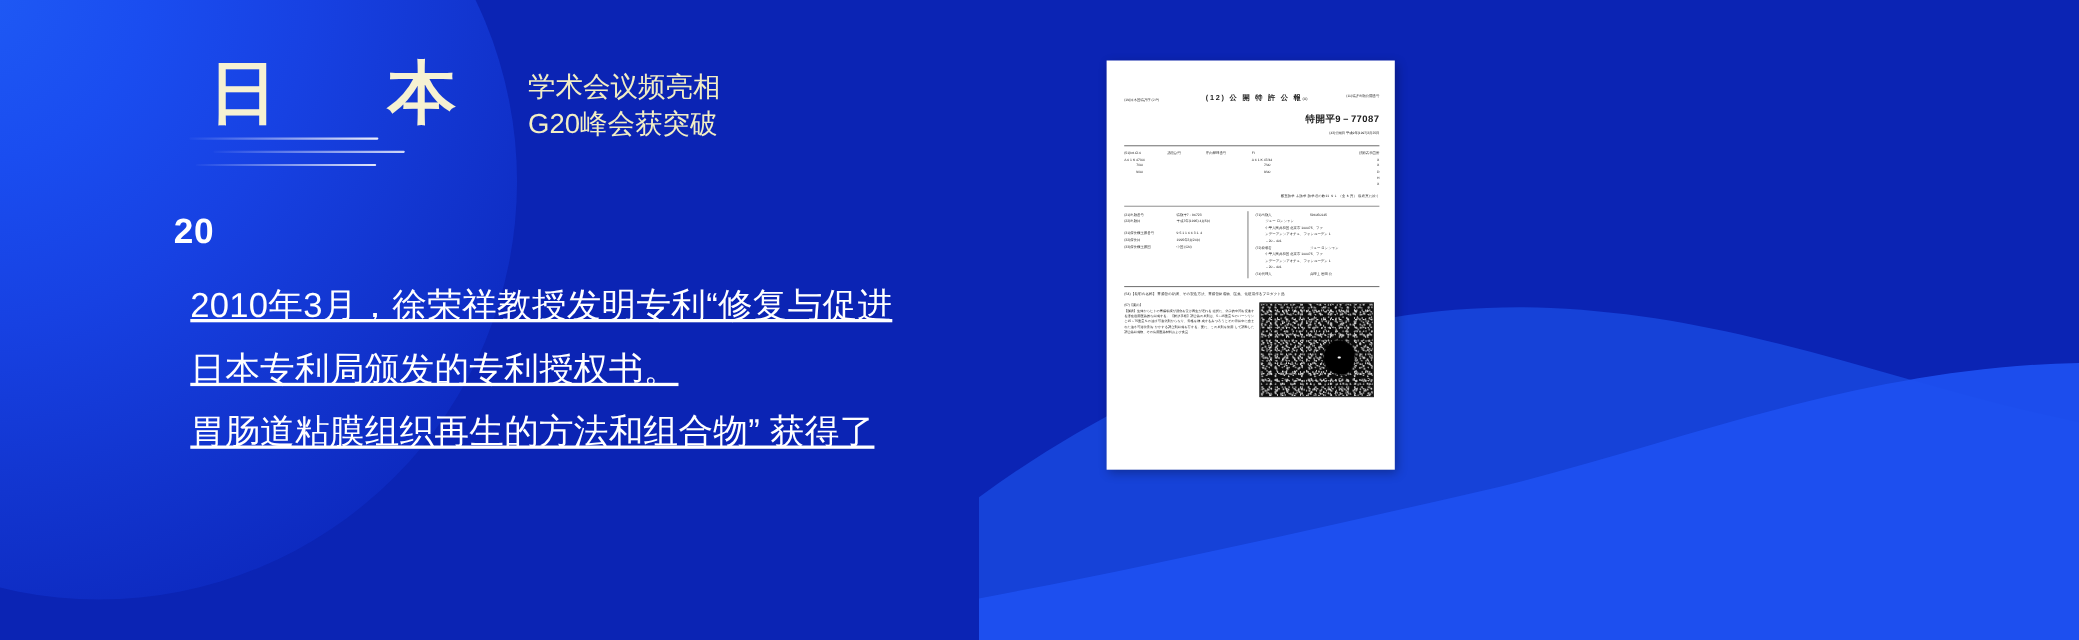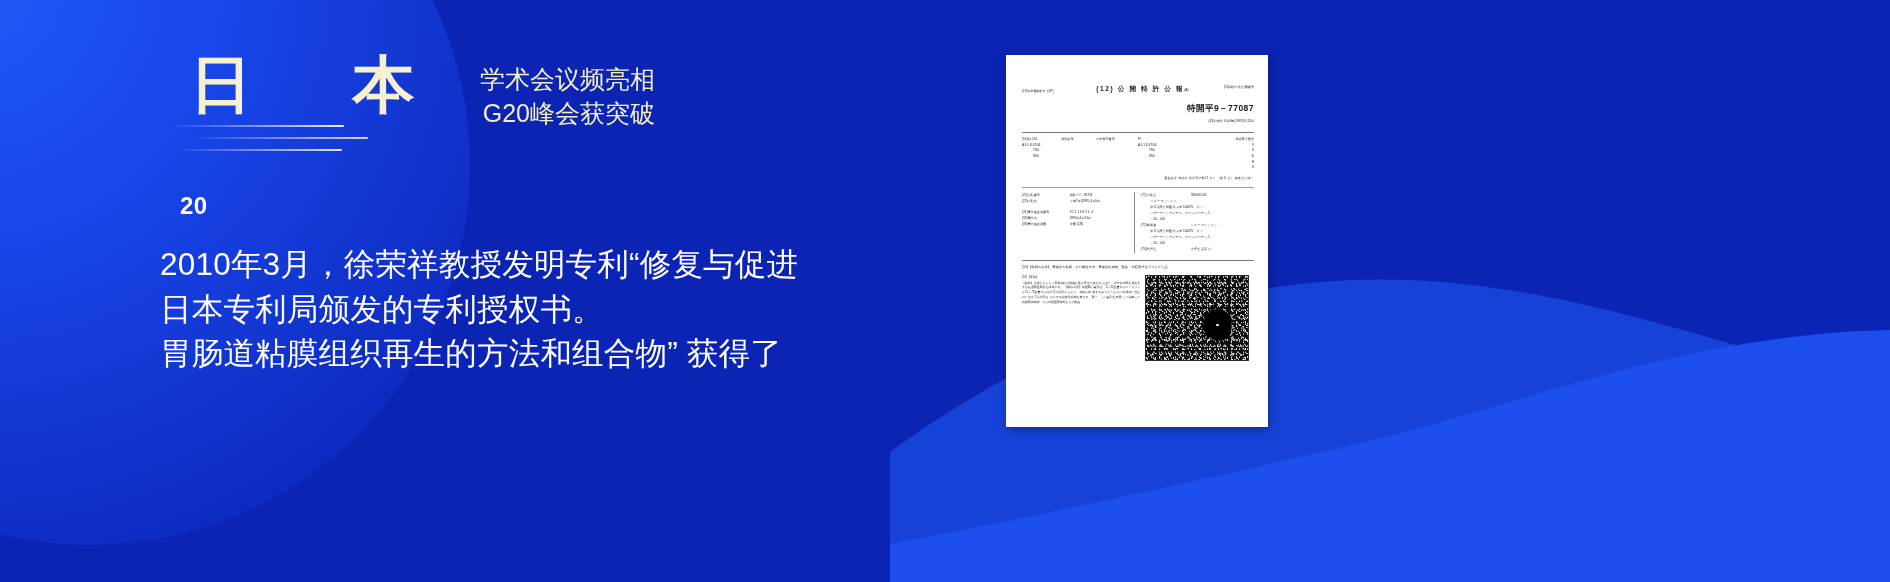--- a/index.html
+++ b/index.html
@@ -93,46 +93,46 @@
     background: linear-gradient(to right, rgba(255,255,255,0.02), rgba(255,255,255,0.88));
   }
 
   .subtitle-block {
     position: absolute;
     left: 480px;
     top: 62px;
     color: #f2eec4;
     font-size: 25px;
     line-height: 1.36;
-    text-align: right;
+    text-align: left;
     white-space: nowrap;
   }
   .subtitle-line { margin: 0; }
 
   .index-num {
     position: absolute;
-    left: 180px;
+    left: 158px;
     top: 192px;
     color: #ffffff;
-    font-size: 24px;
+    font-size: 32px;
     font-weight: bold;
     letter-spacing: 0.5px;
   }
 
   .body-block {
     position: absolute;
     left: 160px;
     top: 242px;
     width: 700px;
     color: #ffffff;
     font-size: 31.5px;
     line-height: 1.42;
     letter-spacing: 0.2px;
   }
-  .body-line { margin: 0; white-space: nowrap; }
+  .body-line { margin: 13px; white-space: nowrap; text-decoration: underline; }
 
   
   .doc {
     position: absolute;
     left: 1006px;
     top: 55px;
     width: 262px;
     height: 372px;
     background: #ffffff;
     box-shadow: 2px 3px 9px rgba(0,0,0,0.30);

